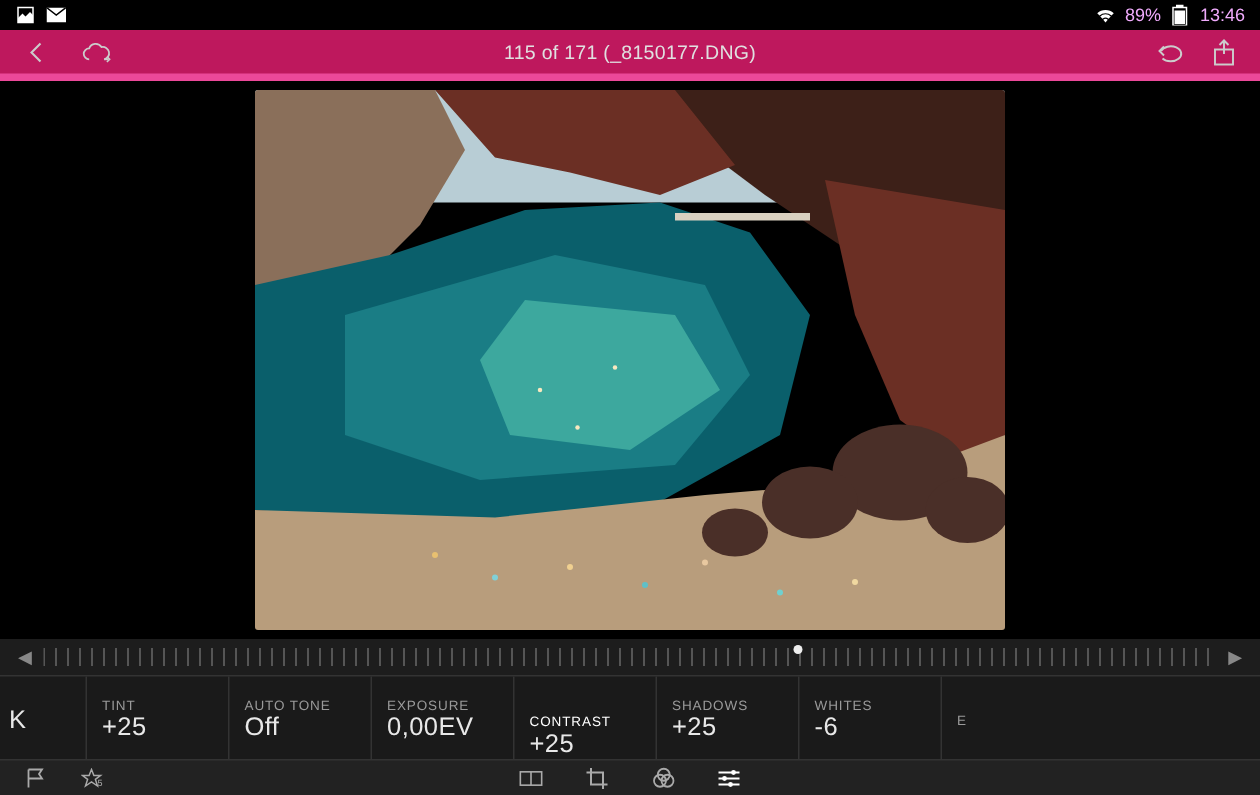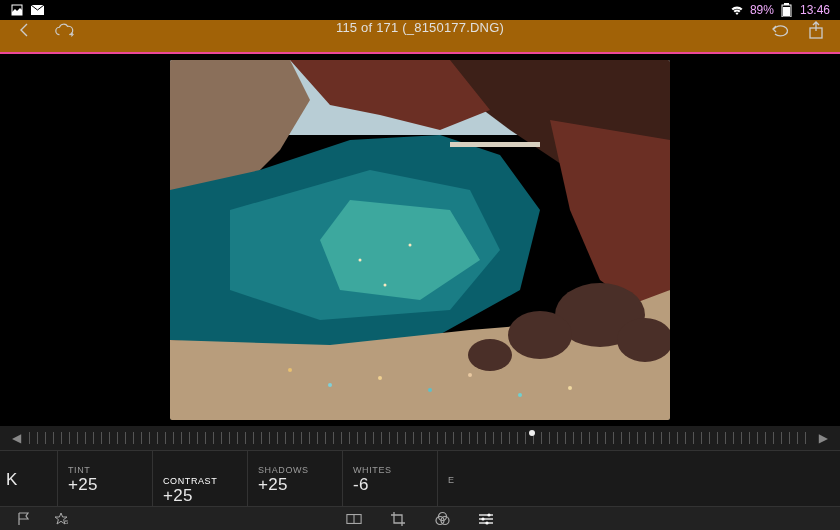--- a/index.html
+++ b/index.html
@@ -5,21 +5,21 @@
 * { margin: 0; padding: 0; box-sizing: border-box; }
 body { width: 840px; height: 530px; background: #000; font-family: -apple-system, "Helvetica Neue", Arial, sans-serif; color: #ccc; overflow: hidden; position: relative; }
 
 
 .status-bar { height: 20px; background: #000; display: flex; align-items: center; justify-content: space-between; padding: 0 10px; font-size: 12px; color: #f0abfc; }
 .status-left { display: flex; gap: 6px; align-items: center; }
 .status-right { display: flex; gap: 6px; align-items: center; }
 .status-icon { width: 14px; height: 14px; display: inline-flex; align-items: center; justify-content: center; }
 
 
-.top-toolbar { height: 34px; background: #a16207; display: flex; align-items: flex-start; padding: 0 14px; border-bottom: 2px solid #ec4899; position: relative; }
+.top-toolbar { height: 34px; background: #be185d; display: flex; align-items: center; padding: 0 14px; border-bottom: 5px solid #ec4899; position: relative; }
 .tb-left { display: flex; gap: 20px; align-items: center; }
 .tb-center { position: absolute; left: 50%; transform: translateX(-50%); font-size: 13px; color: #e0e0e0; letter-spacing: .2px; }
 .tb-right { margin-left: auto; display: flex; gap: 16px; align-items: center; }
 .tb-icon { width: 20px; height: 20px; display: inline-flex; align-items: center; justify-content: center; color: #c8c8c8; cursor: pointer; }
 
 
 .image-area { height: 372px; background: #000; display: flex; align-items: center; justify-content: center; }
 .photo { width: 500px; height: 360px; position: relative; overflow: hidden; border-radius: 2px; }
 
 
@@ -170,20 +170,28 @@
 
 <div class="adjust-row" id="adjust-row">
     <div class="adjust-cell partial-left">
       <div class="adjust-label"></div>
       <div class="adjust-value">K</div>
     </div>
     <div class="adjust-cell">
       <div class="adjust-label">TINT</div>
       <div class="adjust-value">+25</div>
     </div>
+    <div class="adjust-cell">
+      <div class="adjust-label">AUTO TONE</div>
+      <div class="adjust-value">Off</div>
+    </div>
+    <div class="adjust-cell">
+      <div class="adjust-label">EXPOSURE</div>
+      <div class="adjust-value">0,00EV</div>
+    </div>
     <div class="adjust-cell selected">
       <div class="adjust-label">CONTRAST</div>
       <div class="adjust-value">+25</div>
     </div>
     <div class="adjust-cell">
       <div class="adjust-label">SHADOWS</div>
       <div class="adjust-value">+25</div>
     </div>
     <div class="adjust-cell">
       <div class="adjust-label">WHITES</div>

